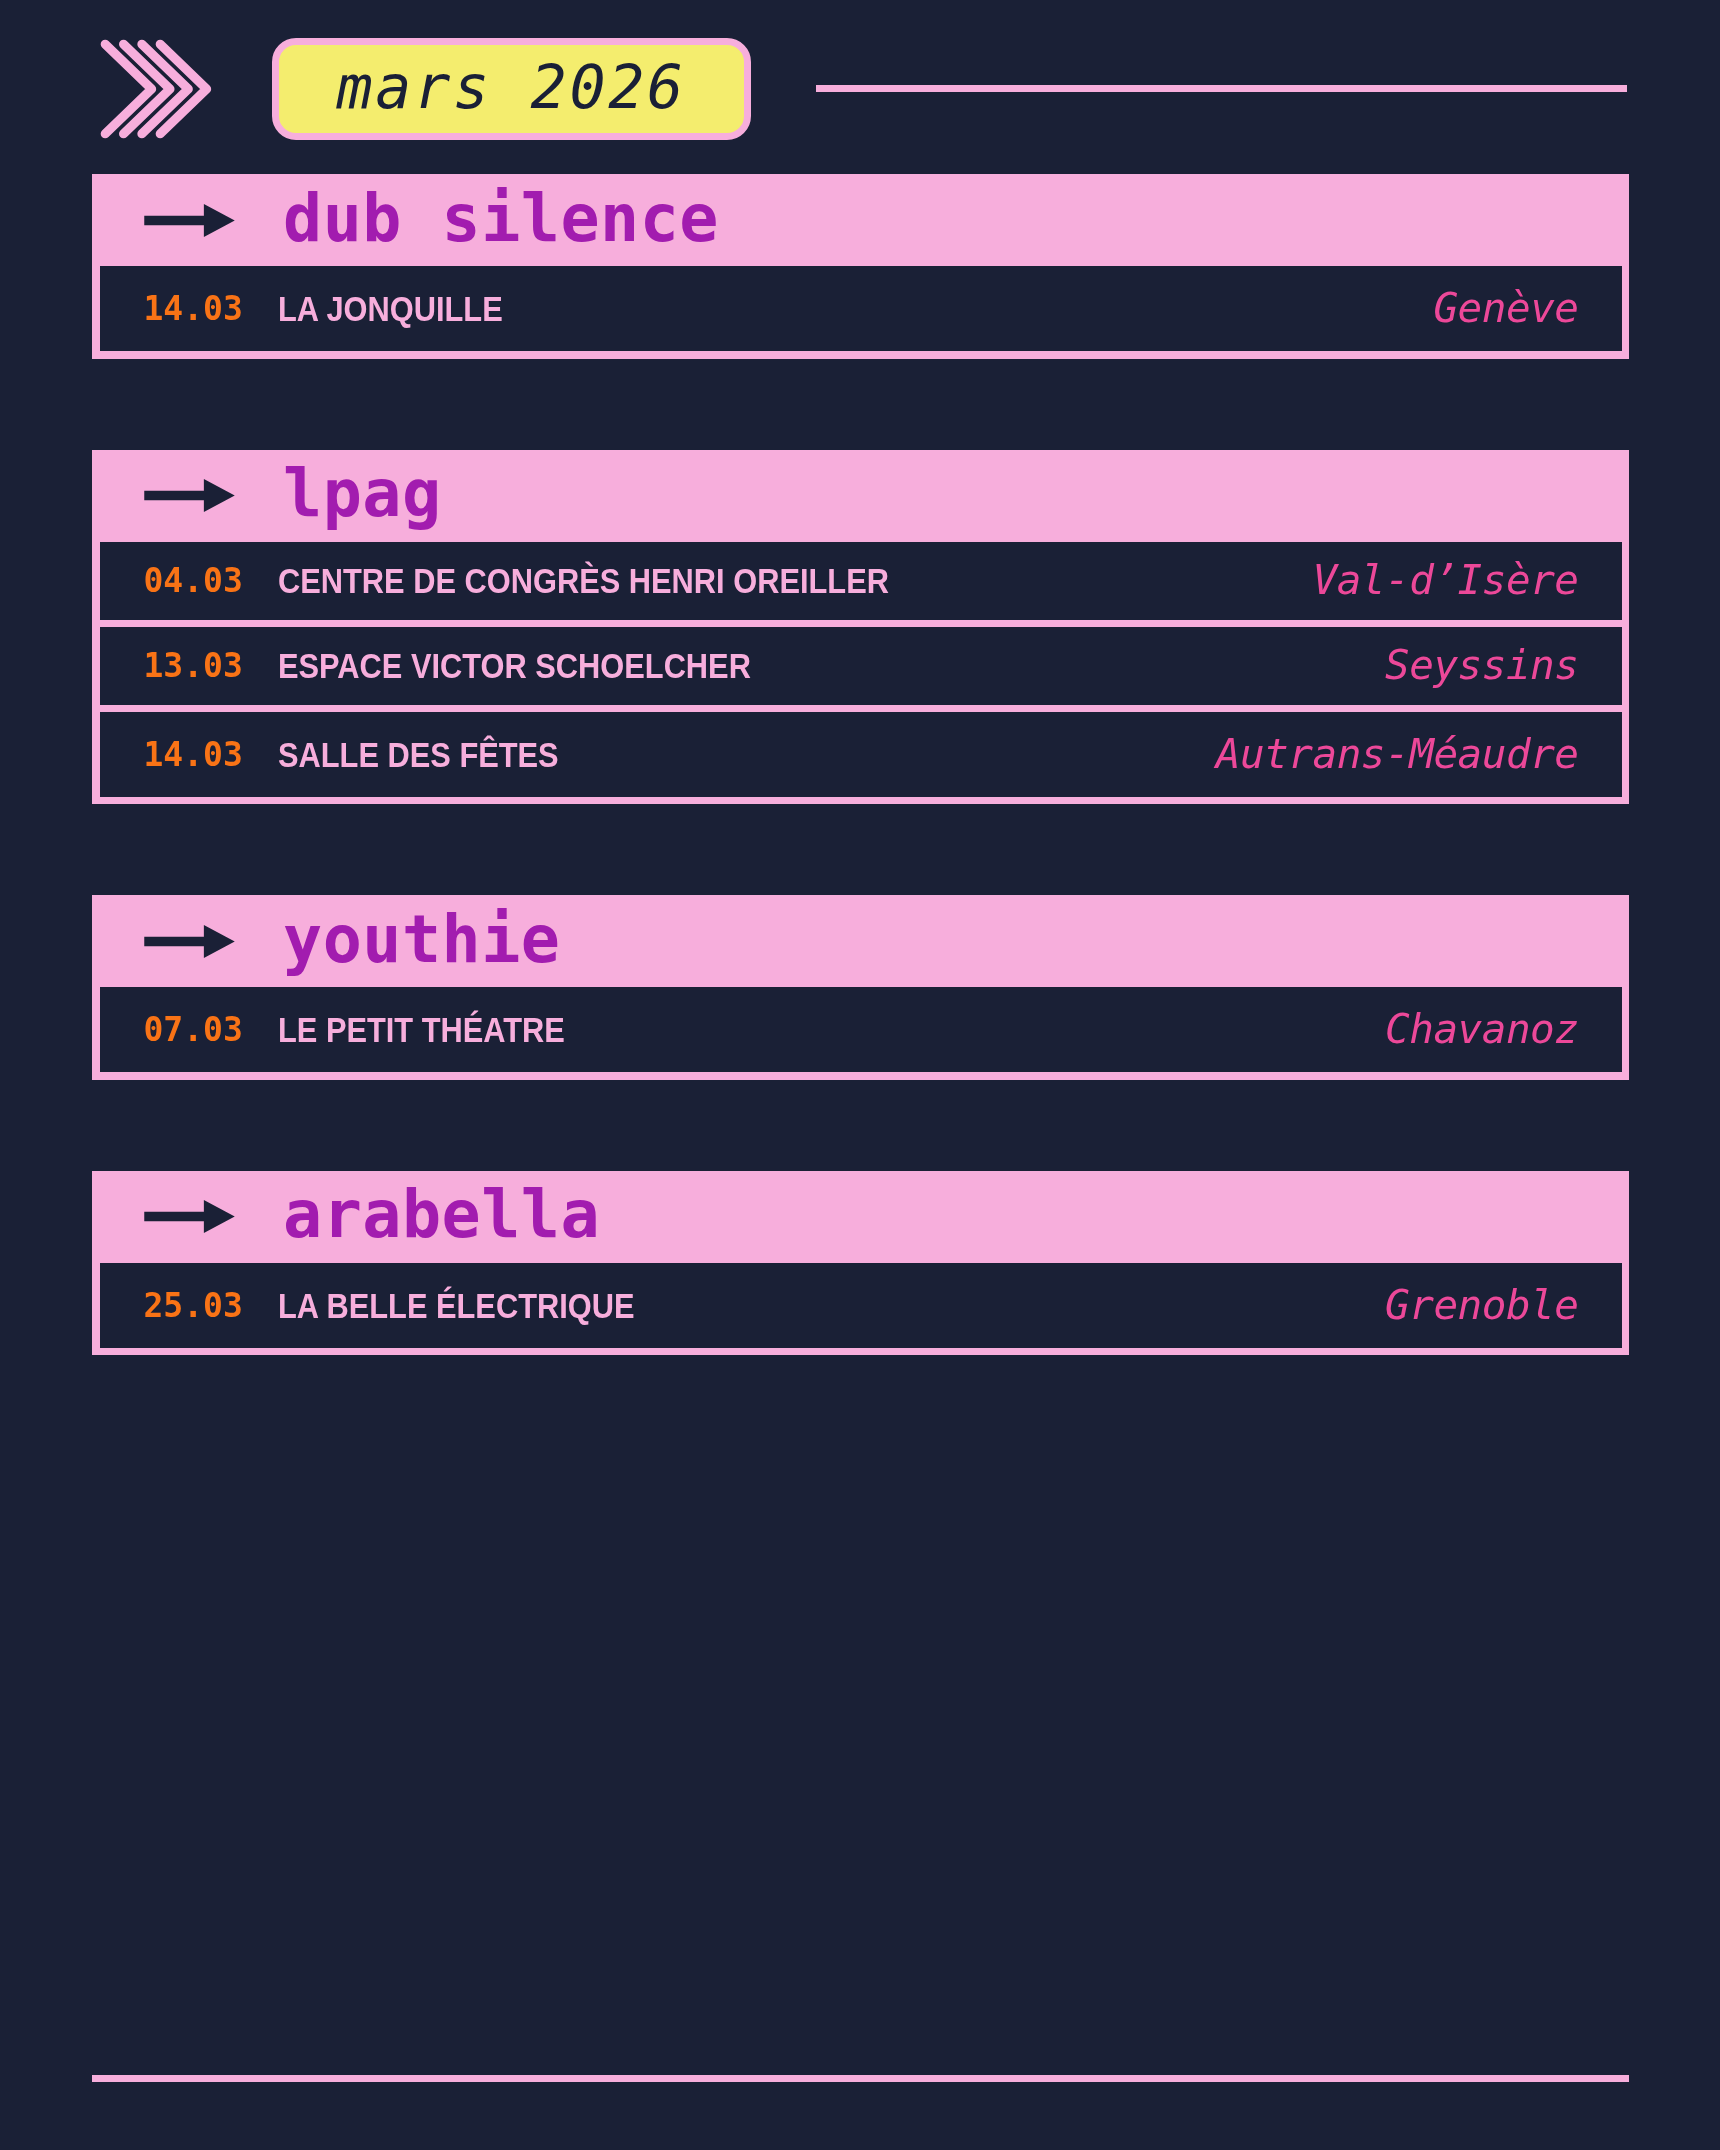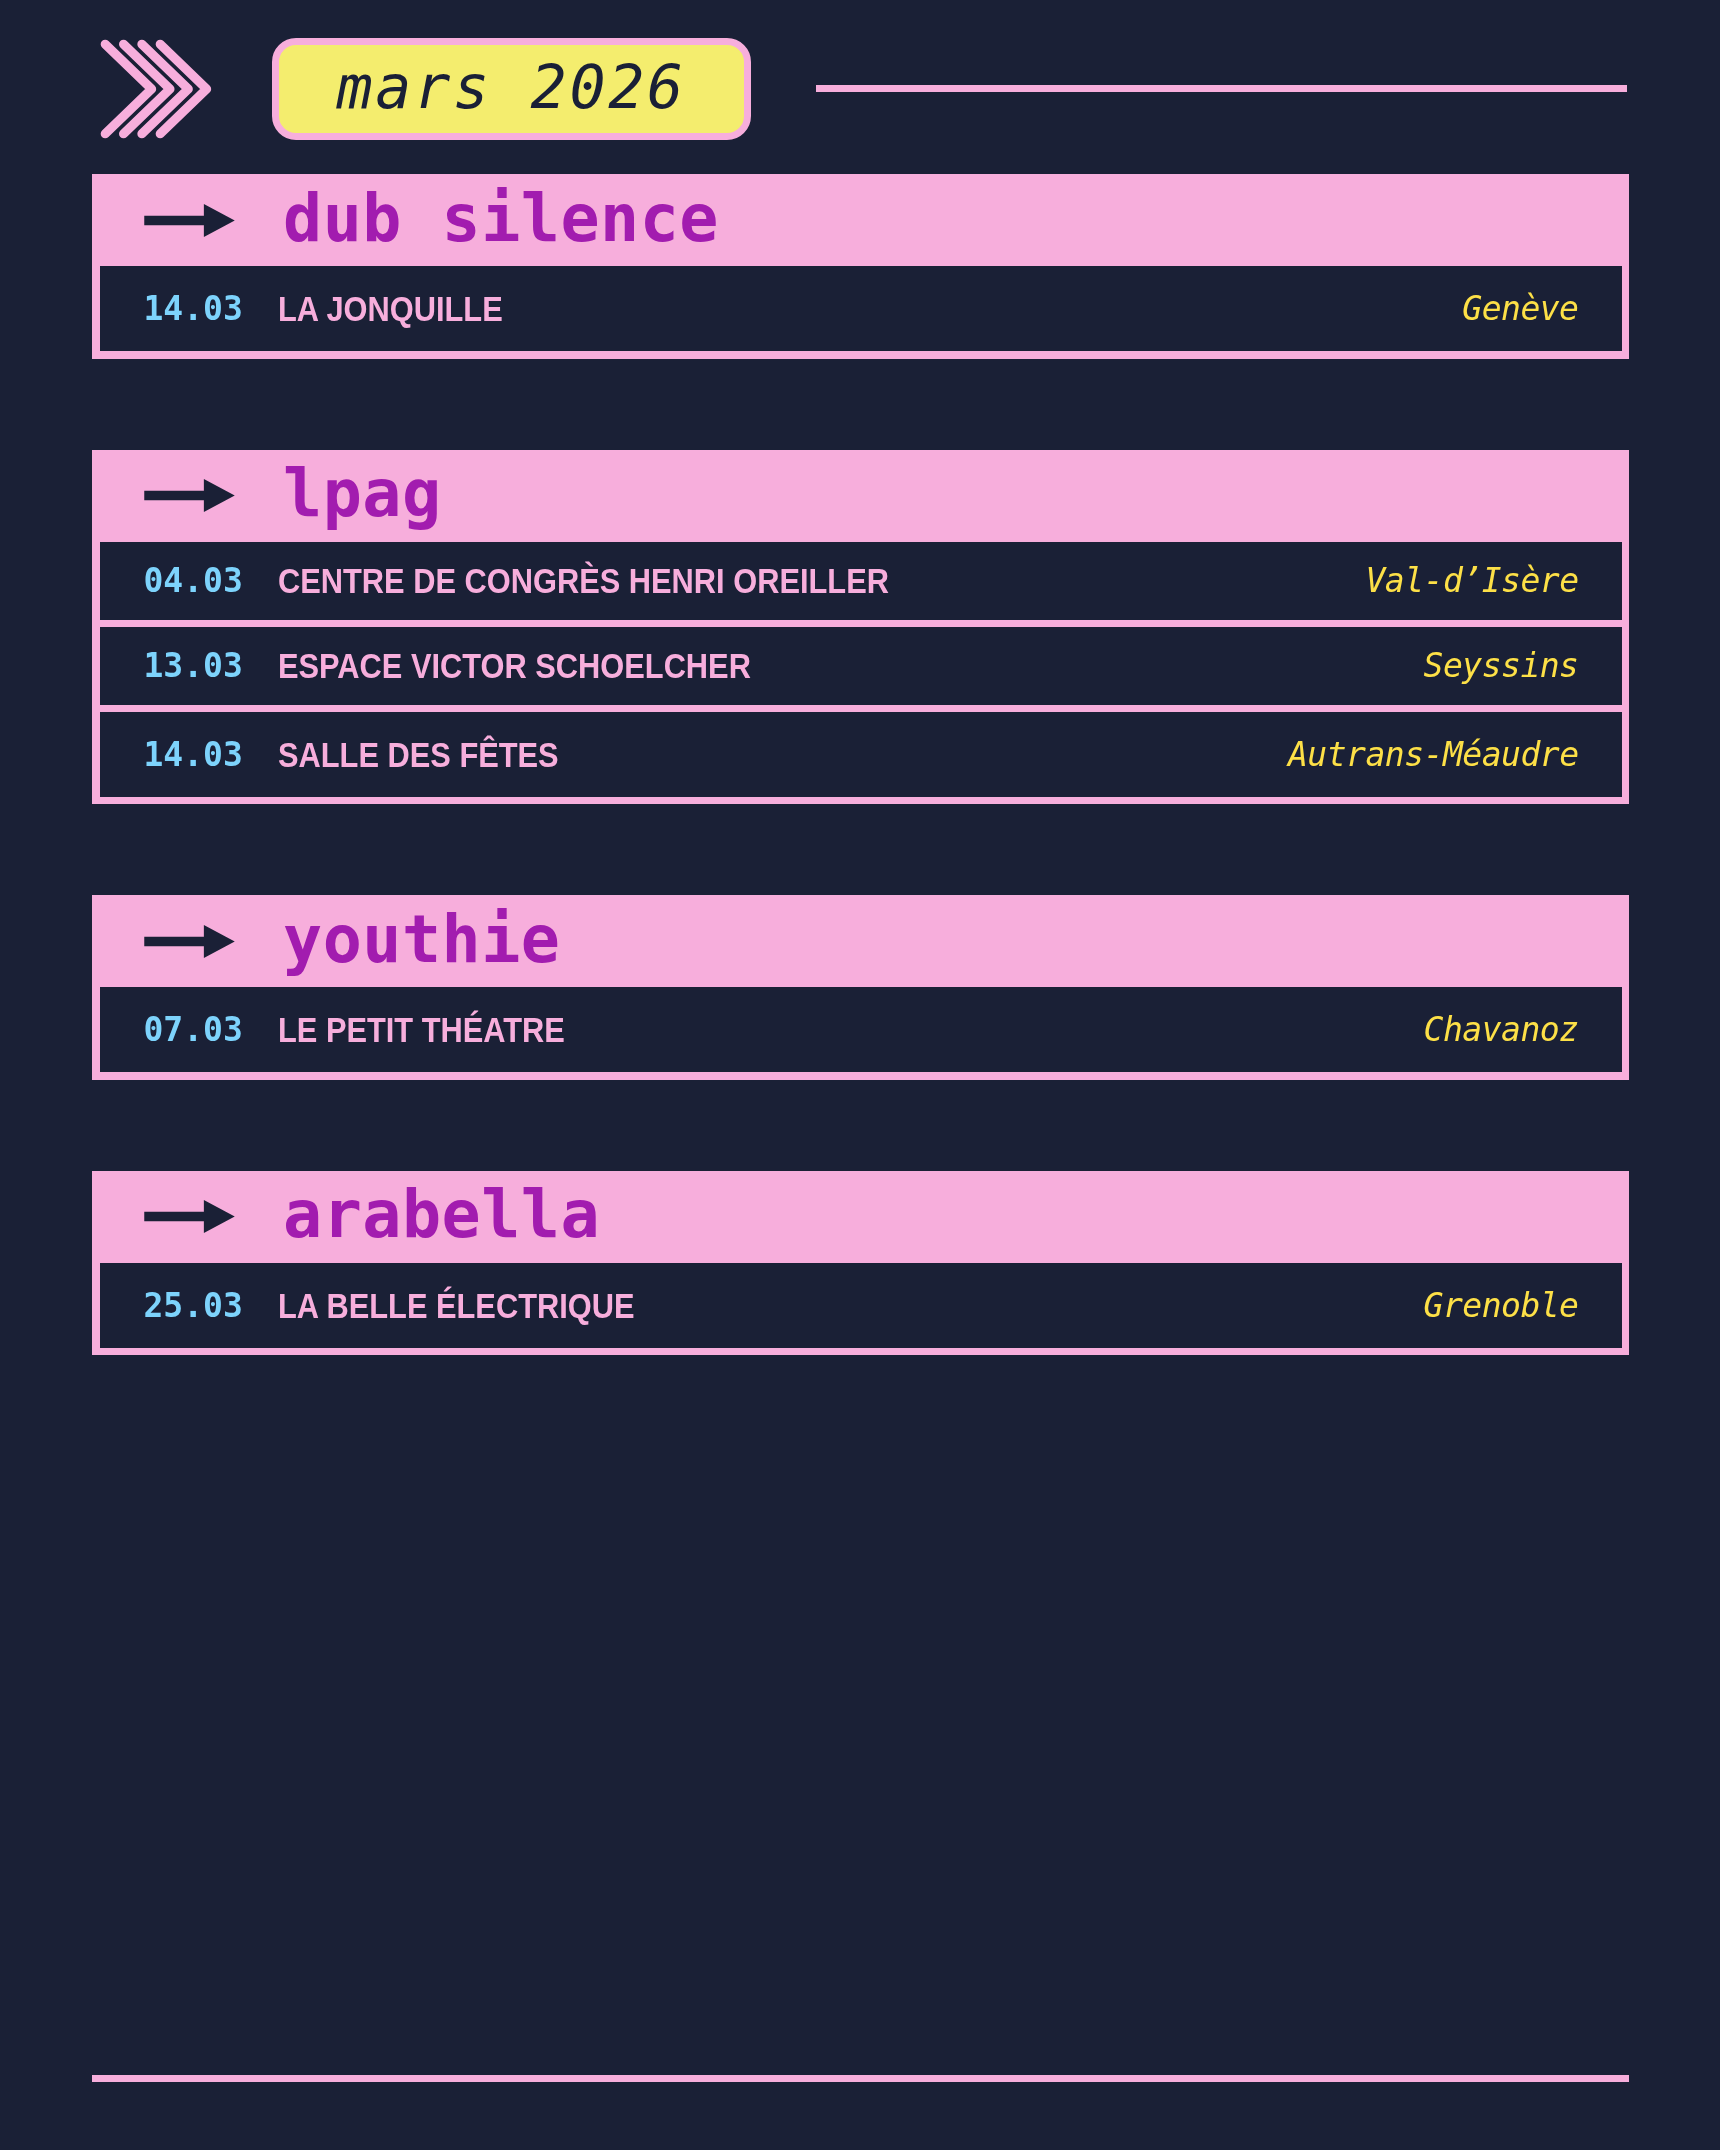--- a/index.html
+++ b/index.html
@@ -127,21 +127,21 @@
     padding: 0 43px 0 44px;
     box-sizing: border-box;
     border-bottom: 7.5px solid #f7aedc;
   }
   .row:last-child { border-bottom: 0; }
 
   .row-date {
     font-family: "DejaVu Sans Mono", monospace;
     font-weight: bold;
     font-size: 33px;
-    color: #7dd3fc;
+    color: #f97316;
     letter-spacing: 0px;
     flex: 0 0 auto;
     line-height: 1;
   }
 
   .row-venue {
     font-family: "Liberation Sans", sans-serif;
     font-weight: bold;
     font-size: 35px;
     color: #f7aedc;
@@ -149,22 +149,22 @@
     line-height: 1;
     transform: scaleX(0.88);
     transform-origin: left center;
     white-space: nowrap;
   }
 
   .row-city {
     font-family: "DejaVu Sans Mono", monospace;
     font-style: italic;
     font-weight: 400;
-    font-size: 33px;
-    color: #fde047;
+    font-size: 41px;
+    color: #ec4899;
     margin-left: auto;
     line-height: 1;
     white-space: nowrap;
     letter-spacing: -0.5px;
   }
 
   
   .footer {
     position: absolute;
     left: 92px;

